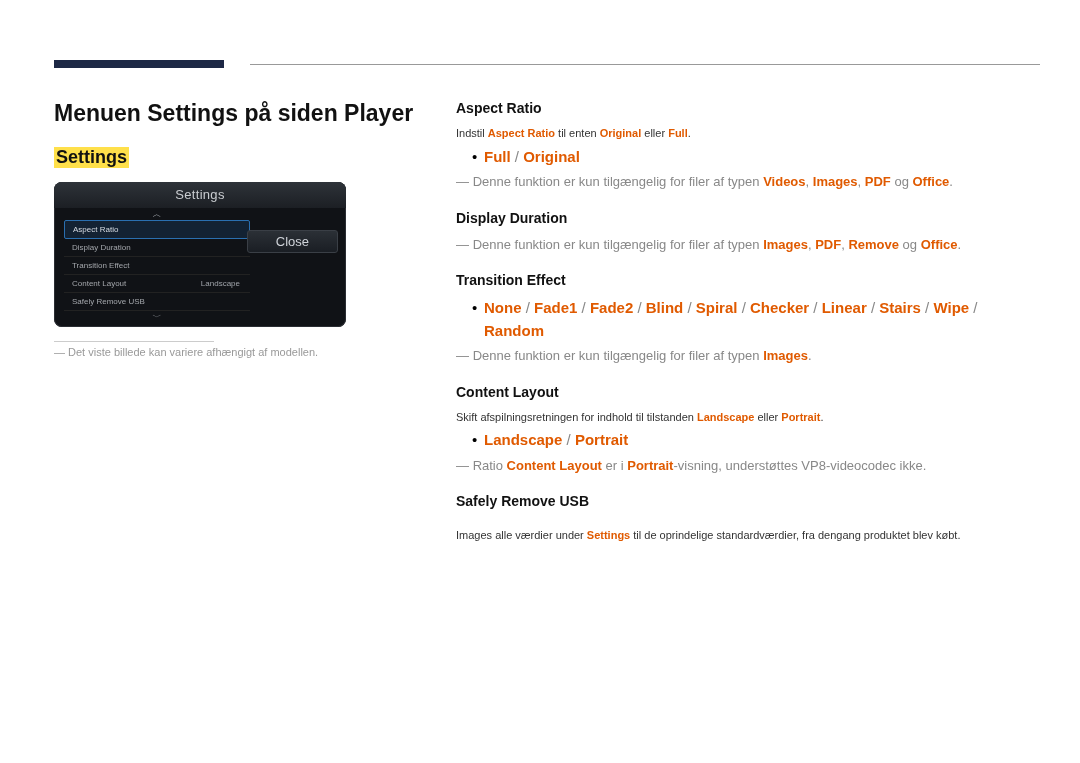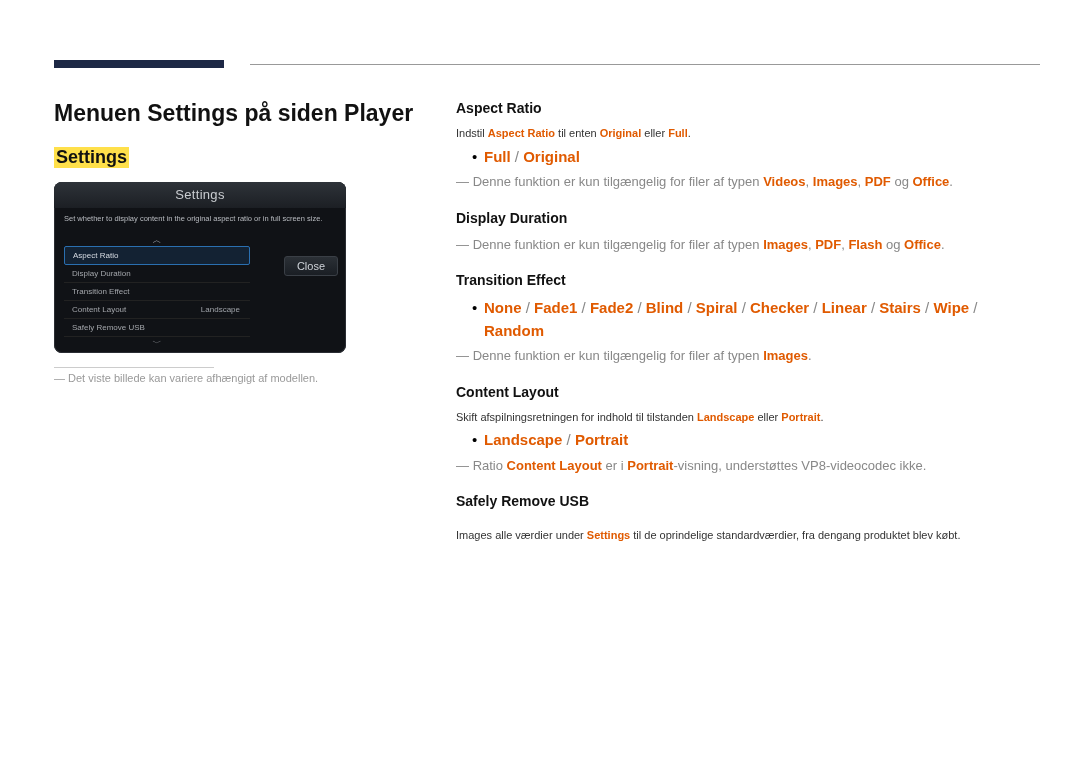--- a/index.html
+++ b/index.html
@@ -114,22 +114,22 @@
     font-size: 8px;
   }
   .close-btn {
     position: absolute;
     right: 8px;
     top: 22px;
     background: linear-gradient(#2b3036,#1a1e24);
     border: 1px solid #3a3f46;
     border-radius: 3px;
     color: #cfd3d9;
-    font-size: 11px;
-    padding: 3px 12px;
+    font-size: 13px;
+    padding: 3px 28px;
   }
   .footnote-rule {
     width: 160px;
     height: 1px;
     background: #ccc;
     margin: 14px 0 4px;
   }
   .footnote {
     font-size: 11px;
     color: #999;
@@ -184,21 +184,20 @@
 <div class="header-rule"></div>
 
 <div class="page">
 
   <div class="left-col">
     <div class="page-title">Menuen Settings på siden Player</div>
     <div class="settings-highlight">Settings</div>
 
     <div class="device">
       <div class="device-title">Settings</div>
-      <div class="device-desc">Set whether to display content in the original aspect ratio or in full screen size.</div>
       <div class="dev-row-wrap">
         <div class="dev-arrow">︿</div>
         <div class="dev-list">
           <div class="dev-item selected">
             <span>Aspect Ratio</span>
           </div>
           <div class="dev-item">
             <span>Display Duration</span>
           </div>
           <div class="dev-item">
@@ -232,21 +231,21 @@
         <span class="orange">Full</span><span class="slash"> / </span><span class="orange">Original</span>
       </div>
       <div class="dash-note">
         <span>Denne funktion er kun tilgængelig for filer af typen </span><span class="orange">Videos</span><span>, </span><span class="orange">Images</span><span>, </span><span class="orange">PDF</span><span> og </span><span class="orange">Office</span>.
       </div>
     </div>
 
     <div class="section">
       <h3>Display Duration</h3>
       <div class="dash-note">
-        <span>Denne funktion er kun tilgængelig for filer af typen </span><span class="orange">Images</span><span>, </span><span class="orange">PDF</span><span>, </span><span class="orange">Flash</span><span> og </span><span class="orange">Office</span>.
+        <span>Denne funktion er kun tilgængelig for filer af typen </span><span class="orange">Images</span><span>, </span><span class="orange">PDF</span><span>, </span><span class="orange">Remove</span><span> og </span><span class="orange">Office</span>.
       </div>
     </div>
 
     <div class="section">
       <h3>Transition Effect</h3>
       <div class="bullet">
         <span class="orange">None</span><span class="slash"> / </span><span class="orange">Fade1</span><span class="slash"> / </span><span class="orange">Fade2</span><span class="slash"> / </span><span class="orange">Blind</span><span class="slash"> / </span><span class="orange">Spiral</span><span class="slash"> / </span><span class="orange">Checker</span><span class="slash"> / </span><span class="orange">Linear</span><span class="slash"> / </span><span class="orange">Stairs</span><span class="slash"> / </span><span class="orange">Wipe</span><span class="slash"> / </span><span class="orange">Random</span>
       </div>
       <div class="dash-note">
         <span>Denne funktion er kun tilgængelig for filer af typen </span><span class="orange">Images</span>.

